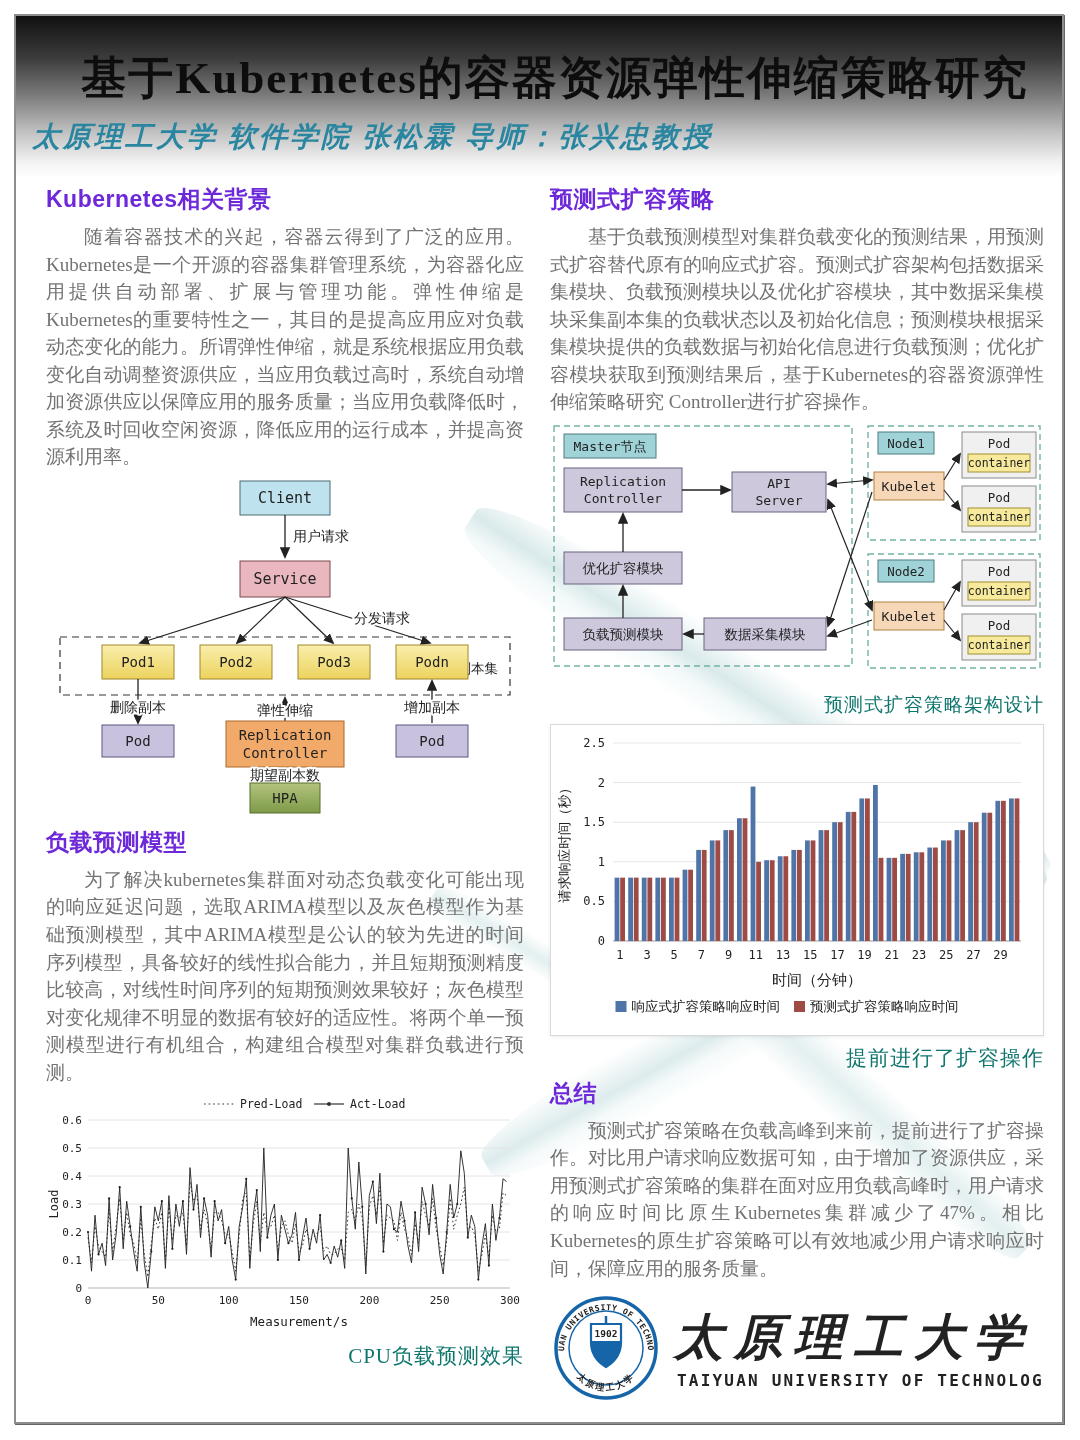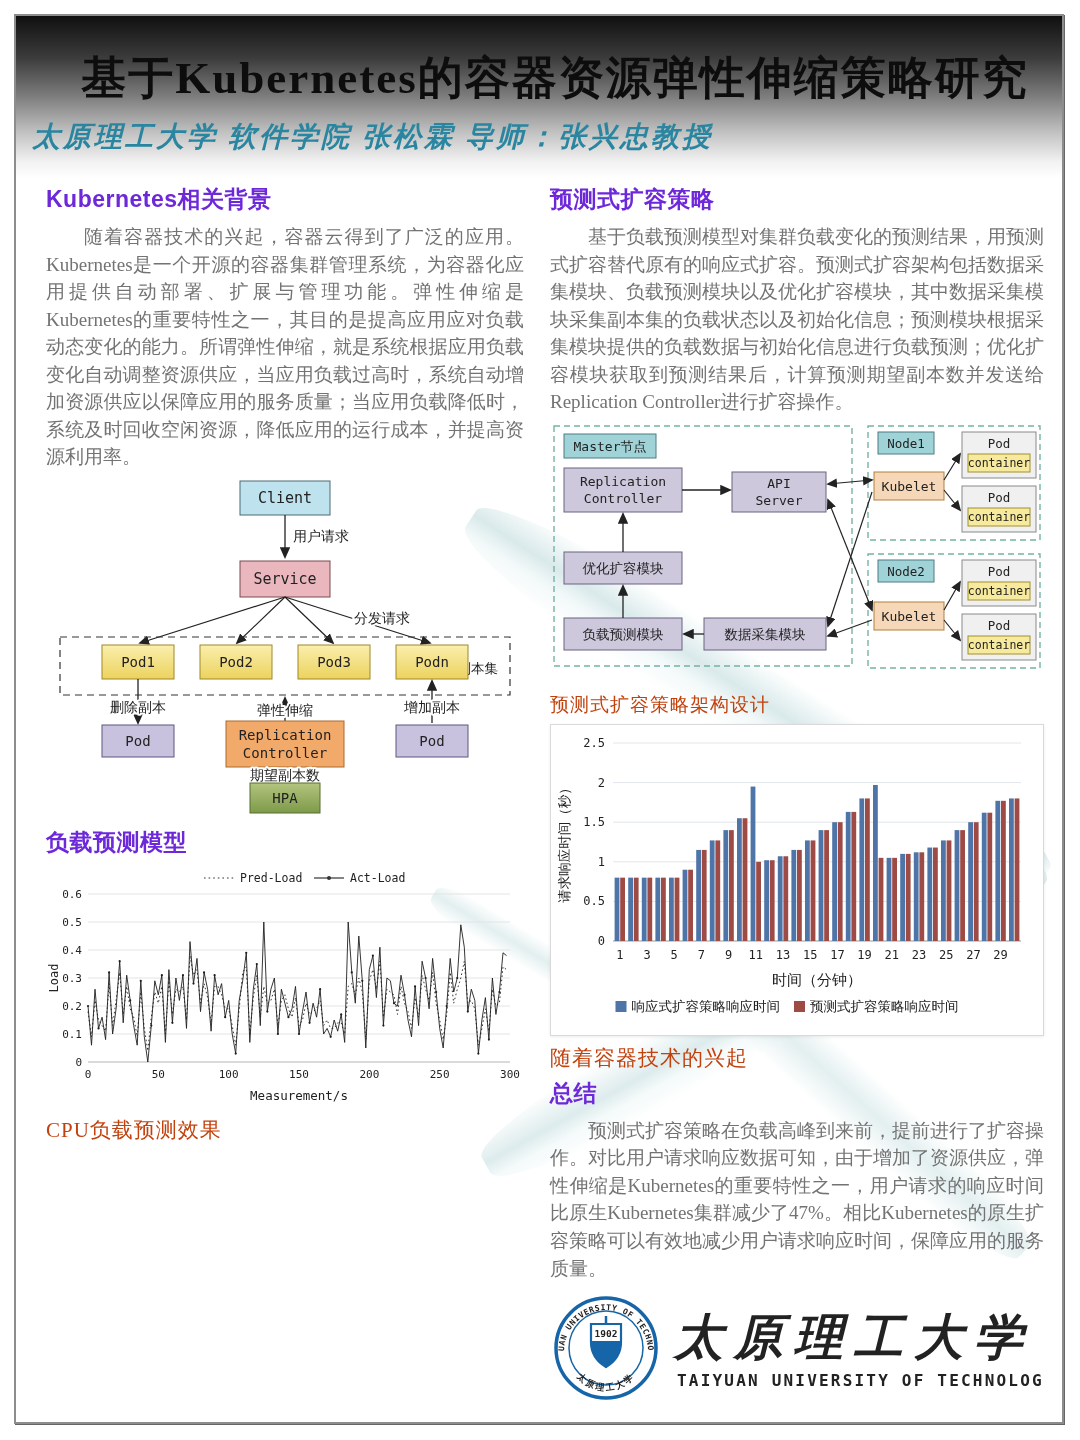--- a/index.html
+++ b/index.html
@@ -8,21 +8,21 @@
   .poster { position:absolute; left:14px; top:14px; width:1050px; height:1410px; background:#fff; border:2px solid #8d8d8d; box-shadow:1px 1px 0 #666; overflow:hidden; }
   .header { position:absolute; left:0; top:0; width:100%; height:162px;
     background:linear-gradient(180deg,#101010 0%,#3c3c3c 26%,#7e7e7e 50%,#c2c2c2 72%,#f2f2f2 90%,#ffffff 100%); z-index:2;padding-left:16px; }
   .title { position:absolute; top:32px; width:100%; text-align:center; font-size:45px; font-weight:600; color:#0d0d0d; letter-spacing:2px; font-family:"Liberation Serif", serif; }
   .subtitle { position:absolute; top:102px; width:100%; text-align:left; font-size:28px; font-style:italic; font-weight:600; color:#2a86a0; letter-spacing:3px; }
   .col { position:absolute; top:166px; z-index:3; }
   .col-left { left:30px; width:478px; }
   .col-right { left:534px; width:494px; }
   h2.sec { font-family:"Liberation Sans", sans-serif; font-size:23px; font-weight:bold; color:#6d28d9; margin:2px 0 8px 0; letter-spacing:0.5px; }
   p.body { font-size:19px; line-height:1.45; color:#737373; text-align:justify; text-indent:2em; }
-  .caption { text-align:left; font-size:19px; color:#c2410c; margin:4px 0 6px 0; letter-spacing:1px; }
+  .caption { text-align:right; font-size:19px; color:#0f766e; margin:4px 0 6px 0; letter-spacing:1px; }
   .diag-wrap { margin-top:6px; }
   svg text { font-family:"DejaVu Sans Mono", monospace; fill:#222; }
   svg text.cjk { font-family:"Liberation Serif", serif; }
   svg text.halo { paint-order:stroke; stroke:#ffffff; stroke-width:4px; stroke-linejoin:round; }
   .chart-card { background:#ffffff; border:1px solid #d9d9d9; box-shadow:0 1px 3px rgba(0,0,0,0.08); padding:4px 2px 2px 2px; margin-top:4px; }
   .ribbon { position:absolute; pointer-events:none; z-index:1; border-radius:50%/40%; }
   .rb-a { left:400px; top:640px; width:680px; height:96px; transform:rotate(33deg);
      background:linear-gradient(180deg,transparent 8%, rgba(156,198,201,0.38) 45%, rgba(210,232,233,0.28) 65%, transparent 92%); }
   .rb-b { left:430px; top:950px; width:640px; height:88px; transform:rotate(-29deg);
      background:linear-gradient(180deg,transparent 10%, rgba(156,198,201,0.34) 48%, rgba(214,234,235,0.26) 66%, transparent 90%); }
@@ -111,20 +111,21 @@
           <text x="386" y="269" font-size="14" text-anchor="middle">Pod</text>
 
           <line x1="239" y1="306" x2="239" y2="293" stroke="#222" stroke-width="1.3" marker-end="url(#ah1)"></line>
           <text class="cjk halo" x="239" y="303" font-size="14" text-anchor="middle">期望副本数</text>
           <rect x="204" y="306" width="70" height="30" fill="url(#hpagrad)" stroke="#55702e"></rect>
           <text x="239" y="326" font-size="14" text-anchor="middle">HPA</text>
         </svg>
       </div>
 
       <h2 class="sec" style="margin-top:6px;">负载预测模型</h2>
+      <p class="body">为了解决kubernetes集群面对动态负载变化可能出现的响应延迟问题，选取ARIMA模型以及灰色模型作为基础预测模型，其中ARIMA模型是公认的较为先进的时间序列模型，具备较好的线性拟合能力，并且短期预测精度比较高，对线性时间序列的短期预测效果较好；灰色模型对变化规律不明显的数据有较好的适应性。将两个单一预测模型进行有机组合，构建组合模型对集群负载进行预测。</p>
 
       <div class="diag-wrap">
         <svg id="chart-line" width="474" height="242" viewBox="0 0 474 242">
             <line x1="42" y1="196" x2="464" y2="196" stroke="#b5b5b5" stroke-width="1"></line>
             <text x="36" y="200" font-size="11" text-anchor="end" fill="#595959" font-family="Liberation Sans, sans-serif">0</text>
             <line x1="42" y1="168" x2="464" y2="168" stroke="#e4e4e4" stroke-width="1"></line>
             <text x="36" y="172" font-size="11" text-anchor="end" fill="#595959" font-family="Liberation Sans, sans-serif">0.1</text>
             <line x1="42" y1="140" x2="464" y2="140" stroke="#e4e4e4" stroke-width="1"></line>
             <text x="36" y="144" font-size="11" text-anchor="end" fill="#595959" font-family="Liberation Sans, sans-serif">0.2</text>
             <line x1="42" y1="112" x2="464" y2="112" stroke="#e4e4e4" stroke-width="1"></line>
@@ -191,21 +192,21 @@
             <line x1="268" y1="12" x2="298" y2="12" stroke="#333" stroke-width="1.2"></line>
             <circle cx="283" cy="12" r="2" fill="#333"></circle>
             <text x="304" y="16" font-size="11.5" fill="#666" font-family="Liberation Sans, sans-serif">Act-Load</text>
           </svg>
       </div>
       <div class="caption" style="font-size:21px;">CPU负载预测效果</div>
     </div>
 
     <div class="col col-right">
       <h2 class="sec">预测式扩容策略</h2>
-      <p class="body">基于负载预测模型对集群负载变化的预测结果，用预测式扩容替代原有的响应式扩容。预测式扩容架构包括数据采集模块、负载预测模块以及优化扩容模块，其中数据采集模块采集副本集的负载状态以及初始化信息；预测模块根据采集模块提供的负载数据与初始化信息进行负载预测；优化扩容模块获取到预测结果后，计算预测期望副本数并发送给Replication Controller进行扩容操作。</p>
+      <p class="body">基于负载预测模型对集群负载变化的预测结果，用预测式扩容替代原有的响应式扩容。预测式扩容架构包括数据采集模块、负载预测模块以及优化扩容模块，其中数据采集模块采集副本集的负载状态以及初始化信息；预测模块根据采集模块提供的负载数据与初始化信息进行负载预测；优化扩容模块获取到预测结果后，基于Kubernetes的容器资源弹性伸缩策略研究 Controller进行扩容操作。</p>
 
       <div class="diag-wrap">
         <svg width="494" height="262" viewBox="0 0 494 262">
           <defs>
             <marker id="ah2" markerWidth="9" markerHeight="8" refX="7.5" refY="4" orient="auto">
               <path d="M0,0 L9,4 L0,8 Z" fill="#222"></path>
             </marker>
             <marker id="ah2s" markerWidth="9" markerHeight="8" refX="1.5" refY="4" orient="auto">
               <path d="M9,0 L0,4 L9,8 Z" fill="#222"></path>
             </marker>
@@ -361,24 +362,24 @@
             <rect x="456" y="69.44" width="4.8" height="142.56" fill="#4e74a8"></rect>
             <rect x="461.59999999999997" y="69.44" width="4.8" height="142.56" fill="#9e4b45"></rect>
             <text x="264" y="256" font-size="15" text-anchor="middle" fill="#595959" font-family="Liberation Serif, serif">时间（分钟）</text>
             <text x="16" y="113" font-size="13.5" text-anchor="middle" fill="#595959" font-family="Liberation Serif, serif" transform="rotate(-90 16 113)">请求响应时间（秒）</text>
             <rect x="62.5" y="272" width="11" height="11" fill="#4e74a8"></rect>
             <text x="78.5" y="282" font-size="13.5" fill="#595959" font-family="Liberation Serif, serif">响应式扩容策略响应时间</text>
             <rect x="241" y="272" width="11" height="11" fill="#9e4b45"></rect>
             <text x="257" y="282" font-size="13.5" fill="#595959" font-family="Liberation Serif, serif">预测式扩容策略响应时间</text>
           </svg>
       </div>
-      <div class="caption" style="font-size:21px; margin-top:8px;">随着容器技术的兴起</div>
+      <div class="caption" style="font-size:21px; margin-top:8px;">提前进行了扩容操作</div>
 
       <h2 class="sec" style="margin-top:0;">总结</h2>
-      <p class="body">预测式扩容策略在负载高峰到来前，提前进行了扩容操作。对比用户请求响应数据可知，由于增加了资源供应，弹性伸缩是Kubernetes的重要特性之一，用户请求的响应时间比原生Kubernetes集群减少了47%。相比Kubernetes的原生扩容策略可以有效地减少用户请求响应时间，保障应用的服务质量。</p>
+      <p class="body">预测式扩容策略在负载高峰到来前，提前进行了扩容操作。对比用户请求响应数据可知，由于增加了资源供应，采用预测式扩容策略的集群在面对应用负载高峰时，用户请求的响应时间比原生Kubernetes集群减少了47%。相比Kubernetes的原生扩容策略可以有效地减少用户请求响应时间，保障应用的服务质量。</p>
 
       <div class="logo-row">
         <svg width="494" height="112" viewBox="0 0 494 112">
           <defs>
             <path id="arcTop" d="M 14,60 A 42,42 0 0 1 98,60"></path>
             <path id="arcBot" d="M 20,70 A 37,37 0 0 0 92,70"></path>
           </defs>
           <circle cx="56" cy="56" r="50" fill="#ffffff" stroke="#1565a8" stroke-width="3.5"></circle>
           <circle cx="56" cy="56" r="37" fill="none" stroke="#1565a8" stroke-width="1.5"></circle>
           <text font-size="8" fill="#1565a8" font-family="Liberation Sans, sans-serif" font-weight="bold" letter-spacing="0.6">

